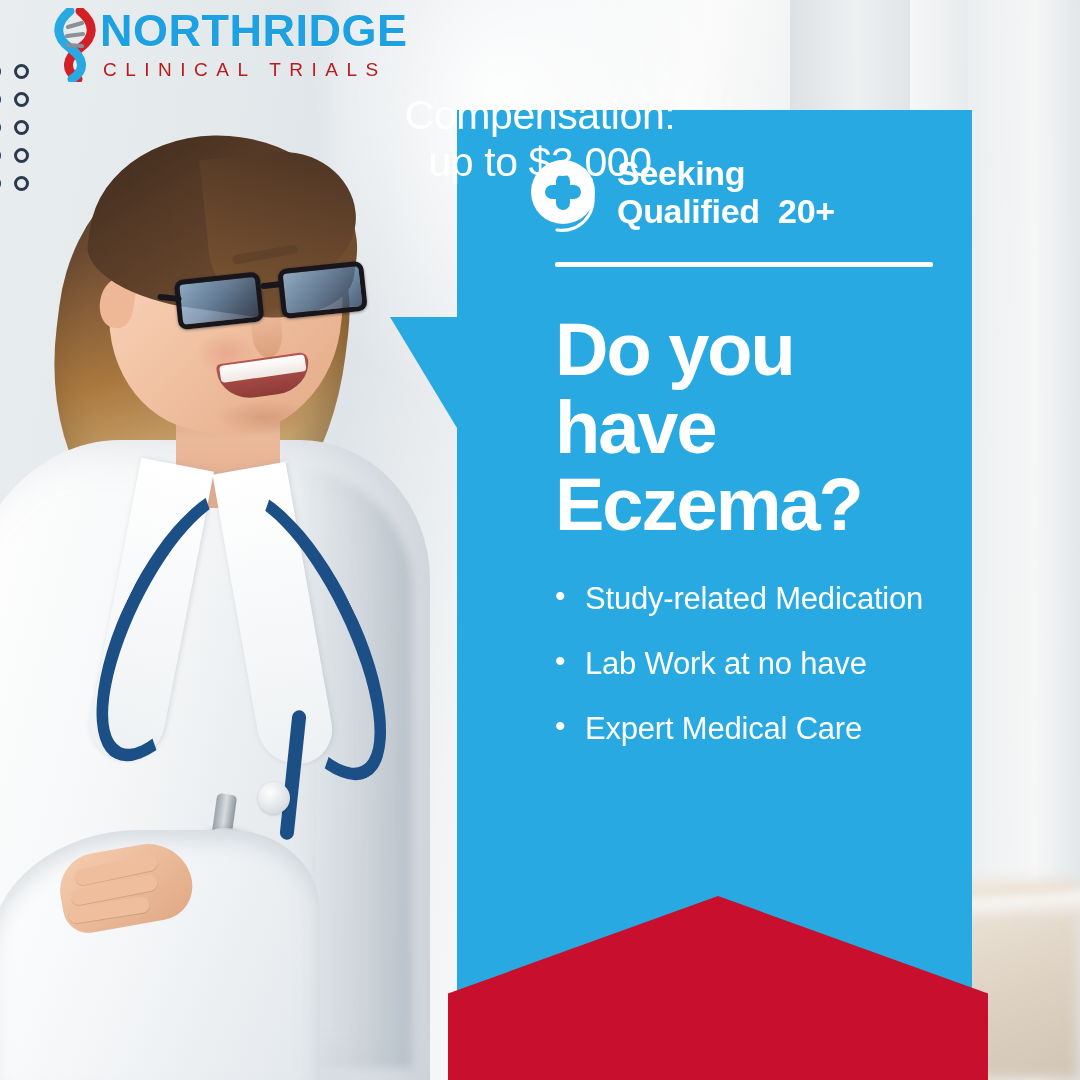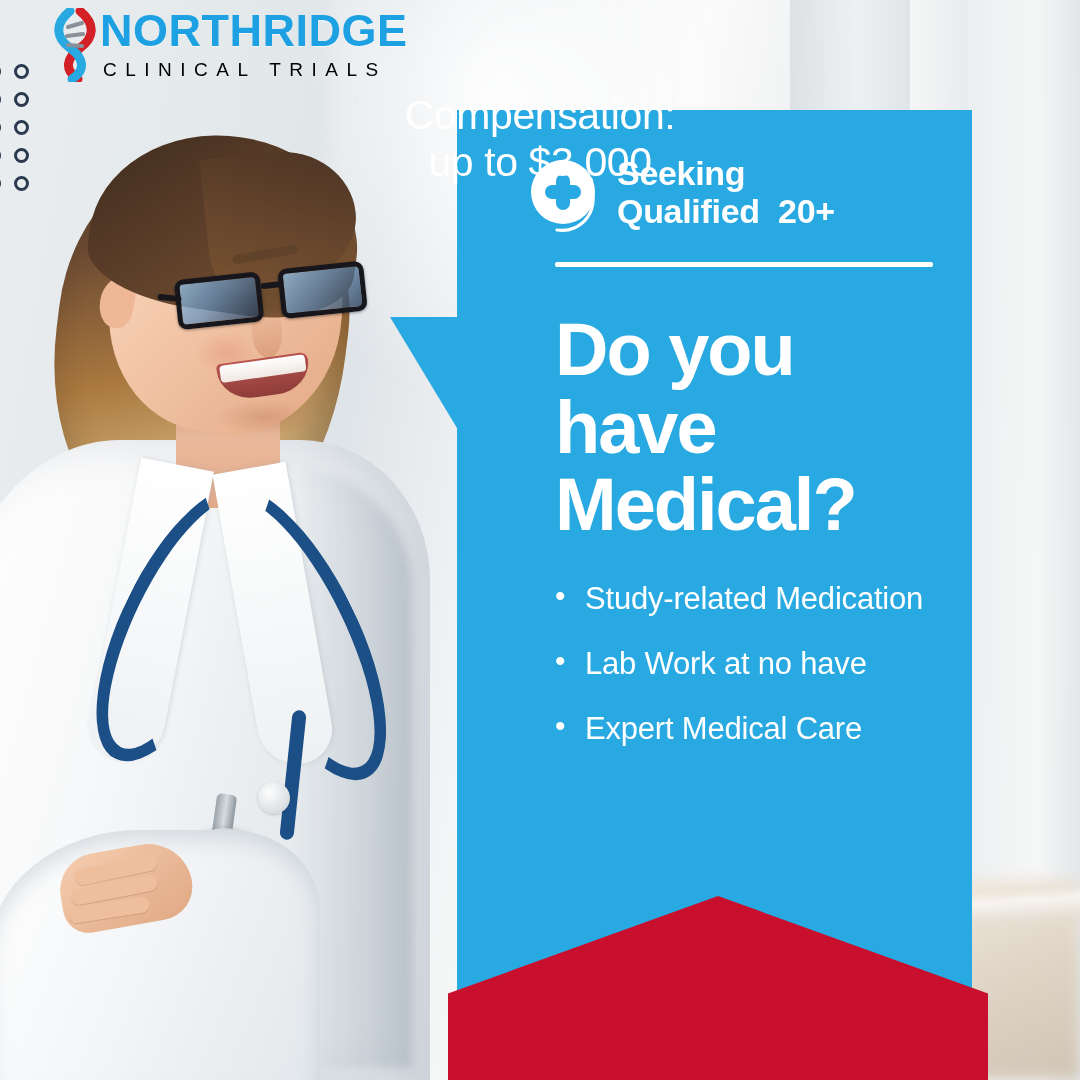--- a/index.html
+++ b/index.html
@@ -227,21 +227,21 @@
   .logo { position:absolute; left:50px; top:8px; display:flex; gap:0; }
   .logo-mark { width:50px; height:74px; flex:none; }
   .logo-text { display:flex; flex-direction:column; line-height:1; }
   .logo-name {
     font-size:45px; font-weight:700; letter-spacing:.5px;
     color:#1DA1E2;
     text-shadow:0 1px 0 rgba(255,255,255,.6);
   }
   .logo-tag {
     font-size:19px; font-weight:400; letter-spacing:8.5px;
-    color:#000000; margin-top:7px; padding-left:3px;
+    color:#b91c1c; margin-top:7px; padding-left:3px;
   }
 
   
   .panel {
     position:absolute; left:457px; top:110px; width:515px; height:893px;
     background:#29A9E1;
   }
   .panel-tail {
     position:absolute; left:390px; top:317px;
     width:0; height:0;
@@ -398,21 +398,21 @@
         </svg>
         <div class="seeking-text">
           <span>Seeking</span><br>
           <span>Qualified</span>&nbsp;
           <span class="age">20+</span><br>
         </div>
       </div>
 
       <div class="rule"></div>
 
-      <h1 class="headline">Do you have Medical?</h1>
+      <h1 class="headline">Do you have Eczema?</h1>
 
 
       <ul class="benefits">
         <li>Study-related Medication</li>
         <li>Lab Work at no have</li>
         <li>Expert Medical Care</li>
       </ul>
 
     </div>
   </div>

